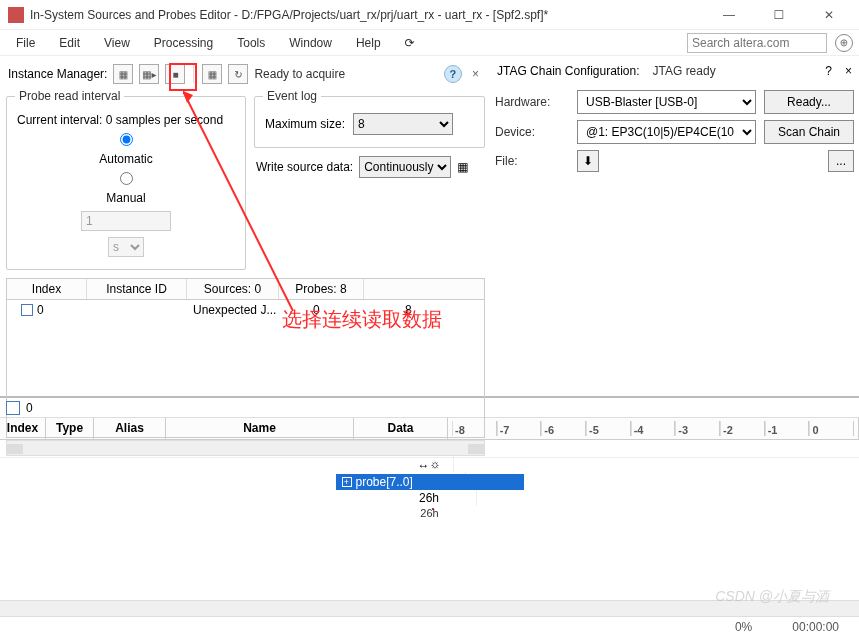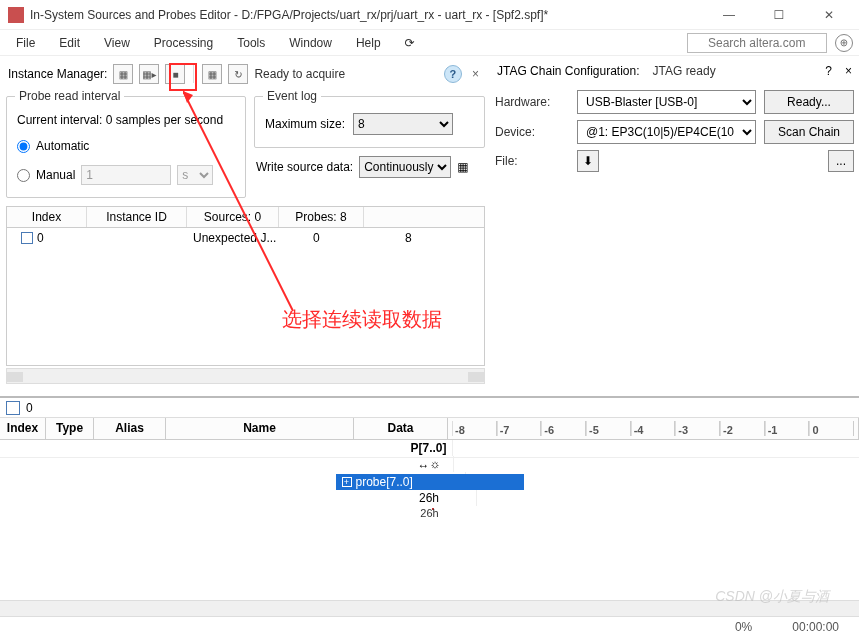--- a/index.html
+++ b/index.html
@@ -5,35 +5,35 @@
 * { box-sizing: border-box; font-family: "Segoe UI", Tahoma, sans-serif; font-size: 12px; }
 body { margin: 0; background: #fff; width: 859px; height: 636px; position: relative; overflow: hidden; }
 .titlebar { height: 30px; display: flex; align-items: center; padding: 0 8px; background: #fff; border-bottom: 1px solid #eee; }
 .titlebar .icon { width: 16px; height: 16px; background: #c94f4f; margin-right: 6px; }
 .titlebar .title { flex: 1; color: #333; font-size: 12px; }
 .winbtns { display: flex; gap: 22px; padding-right: 8px; color: #555; }
 .winbtns span { width: 28px; text-align: center; cursor: default; }
 .menubar { height: 26px; display: flex; align-items: center; padding: 0 6px; gap: 4px; border-bottom: 1px solid #eee; }
 .menubar .menu { padding: 3px 10px; color: #333; }
 .menubar .spacer { flex: 1; }
-.menubar .search { width: 140px; height: 20px; border: 1px solid #bbb; padding: 2px 20px; color: #8b5cf6; background: #fff; }
+.menubar .search { width: 140px; height: 20px; border: 1px solid #bbb; padding: 2px 4px; color: #8b5cf6; background: #fff; }
 .menubar .globe { width: 18px; height: 18px; border: 1px solid #888; border-radius: 50%; margin-left: 4px; display: flex; align-items: center; justify-content: center; font-size: 10px; color: #666; }
 .toprow { display: flex; height: 340px; }
 .left { width: 505px; padding: 6px 0 6px 6px; display: flex; flex-direction: column; }
 .right { flex: 1; padding: 6px 6px 6px 10px; }
 .im-bar { display: flex; align-items: center; gap: 6px; padding: 2px 2px 6px; }
 .im-bar .tbtn { width: 20px; height: 20px; border: 1px solid #aaa; background: #f8f8f8; display: flex; align-items: center; justify-content: center; font-size: 10px; color: #555; }
 .im-bar .sep { width: 1px; height: 18px; background: #ddd; margin: 0 2px; }
 .im-bar .status { flex: 1; color: #333; }
 .im-bar .help { width: 18px; height: 18px; border-radius: 50%; background: #cde6f8; border: 1px solid #8cb8d8; display: flex; align-items: center; justify-content: center; color: #2a5a8a; font-weight: bold; font-size: 11px; }
 .im-bar .closex { color: #666; padding: 0 4px; }
 .twocol { display: flex; gap: 8px; }
 .fieldset { border: 1px solid #ccc; border-radius: 2px; padding: 10px 10px 12px; position: relative; margin-top: 6px; }
 .fieldset .legend { position: absolute; top: -8px; left: 8px; background: #fff; padding: 0 4px; color: #333; }
-.radio { display: flex; align-items: center; gap: 6px; margin-top: 12px; }
+.radio { display: flex; align-items: center; gap: 6px; margin-top: 6px; flex-direction: column; }
 .radio input { margin: 0; }
 .manual-row input[type=text] { width: 90px; height: 20px; border: 1px solid #ccc; background: #f5f5f5; color: #999; padding: 0 4px; }
 .manual-row select { width: 36px; height: 20px; border: 1px solid #ccc; background: #f5f5f5; color: #999; }
 .evlog label { display: flex; align-items: center; gap: 6px; }
 .evlog select { width: 100px; height: 22px; border: 1px solid #888; }
 .wrsrc { display: flex; align-items: center; gap: 6px; margin-top: 8px; margin-left: 2px; }
 .wrsrc select { width: 92px; height: 22px; border: 1px solid #888; }
 .gridhdr { display: flex; border: 1px solid #ccc; background: #fcfcfc; height: 22px; }
 .gridhdr div { border-right: 1px solid #ddd; padding: 3px 6px; text-align: center; }
 .gridrow { display: flex; height: 20px; align-items: center; }

